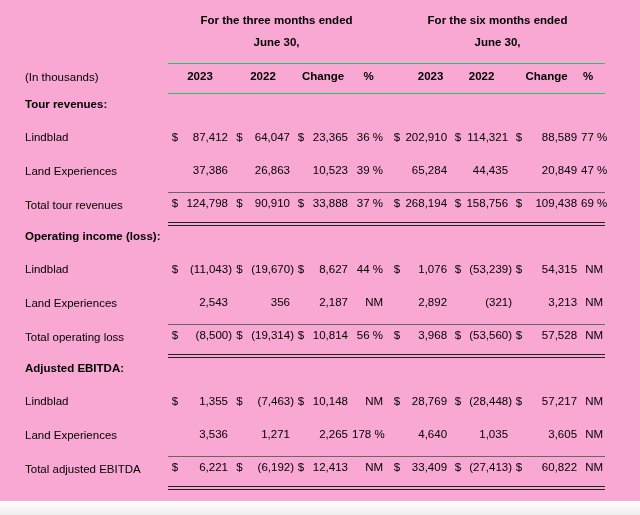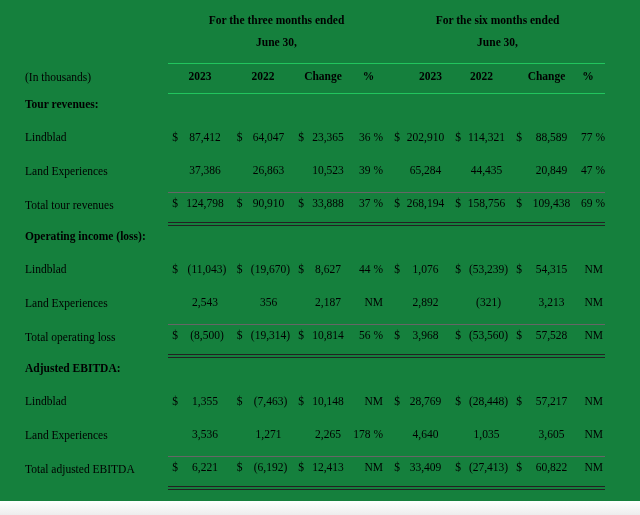--- a/index.html
+++ b/index.html
@@ -4,23 +4,23 @@
 <style>
   html, body {
     margin: 0;
     padding: 0;
     background: #ffffff;
   }
   .page {
     position: relative;
     width: 640px;
     height: 515px;
-    background: #15803d;
+    background: #f9a8d4;
     overflow: hidden;
-    font-family: Liberation Serif, serif;
+    font-family: Liberation Sans, sans-serif;
     font-size: 11.5px;
     color: #000000;
   }
   table.fin {
     position: absolute;
     left: 25px;
     top: 8px;
     width: 580px;
     border-collapse: collapse;
     table-layout: fixed;
@@ -43,21 +43,21 @@
   .h-y3 { padding-left: 20px; }
   .pct-h2 { padding-right: 10px; }
   
   .r-section td { font-weight: bold; text-align: left; padding-top: 4px; margin-left: 16px; }
   .r-data td { padding-top: 20px; }
   .r-data.r-last td { padding-bottom: 15px; margin-left: 39px; }
   .r-total td { padding-top: 4px; padding-bottom: 12px; }
   .r-total td.tl { border-top: 1px solid #666; border-bottom: 4px double #222; }
   .lbl { text-align: left; }
   .d { text-align: center; }
-  .v { text-align: center; }
+  .v { text-align: right; }
   .v.pp { padding-right: 4px; }
   .p { text-align: right; padding-right: 2px; }
   .bottom-fade {
     position: absolute;
     left: 0;
     bottom: 0;
     width: 640px;
     height: 14px;
     background: linear-gradient(#ffffff, #ededed);
   }

